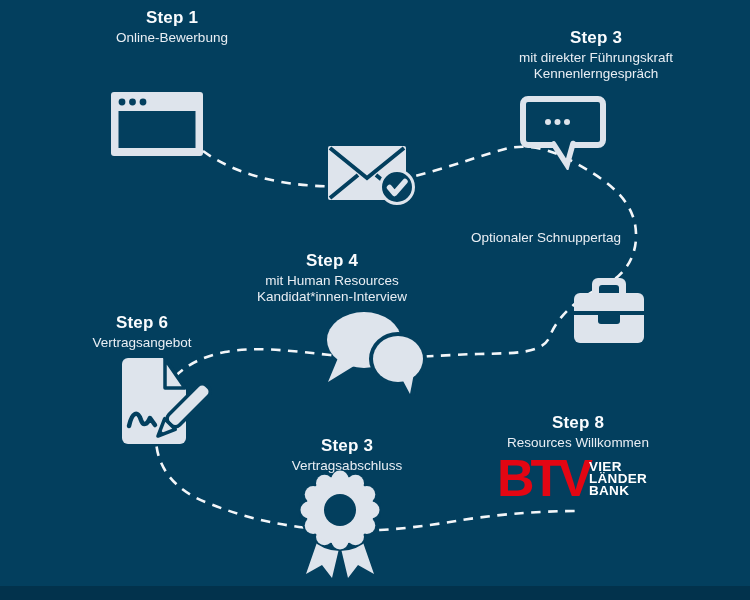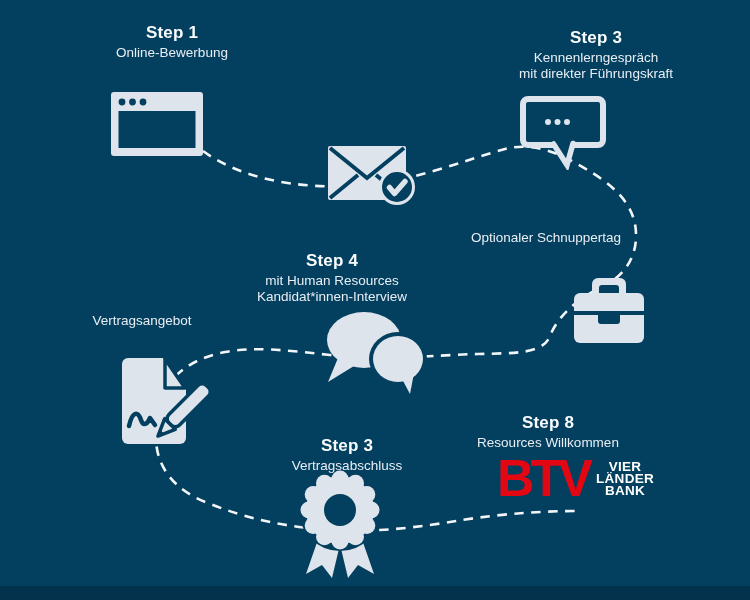--- a/index.html
+++ b/index.html
@@ -21,27 +21,27 @@
   }
   .step-label .l{
     font-size:13.5px;line-height:16px;color:#E9EEF4;font-weight:400;
   }
   .footer-band{
     position:absolute;left:0;top:586px;width:750px;height:14px;
     background:#02324C;z-index:1;
   }
   .btv{
     position:absolute;left:497px;top:458px;z-index:3;
-    display:flex;gap:7px;align-items:flex-start;
+    display:flex;align-items:flex-start;
   }
   .btv-brand{
     font-size:52px;line-height:40px;font-weight:800;letter-spacing:-4px;
     color:#E30613;
   }
-  .btv-tag{display:flex;flex-direction:column;padding-top:3px;text-align:center;}
+  .btv-tag{display:flex;flex-direction:column;padding-top:3px;}
   .btv-tag i{
     font-style:normal;font-weight:700;font-size:13.5px;line-height:12px;
     color:#FFFFFF;letter-spacing:.3px;
   }
 </style>
 </head>
 <body>
 
 <div class="stage">
 
@@ -143,57 +143,58 @@
 
   <div class="btv">
     <span class="btv-brand">BTV</span>
     <span class="btv-tag">
       <i>VIER</i>
       <i>LÄNDER</i>
       <i>BANK</i>
     </span>
   </div>
 
-  <div class="step-label" style="left:172px;top:23px">
+  <div class="step-label" style="left:172px;top:8px">
     <div class="t">Step 1</div>
     <div class="l">Online-Bewerbung</div>
     <div class="l"></div>
   </div>
 
   <div class="step-label" style="left:370px;top:53px">
     <div class="l"></div>
   </div>
 
   <div class="step-label" style="left:596px;top:28px">
     <div class="t">Step 3</div>
+    <div class="l">mit direkter Führungskraft</div>
     <div class="l">Kennenlerngespräch</div>
-    <div class="l">mit direkter Führungskraft</div>
   </div>
 
   <div class="step-label" style="left:546px;top:230px">
     <div class="l">Optionaler Schnuppertag</div>
     <div class="l"></div>
   </div>
 
   <div class="step-label" style="left:332px;top:251px">
     <div class="t">Step 4</div>
     <div class="l">mit Human Resources</div>
     <div class="l">Kandidat*innen-Interview</div>
   </div>
 
   <div class="step-label" style="left:142px;top:313px">
+    <div class="t">Step 6</div>
     <div class="l">Vertragsangebot</div>
     <div class="l"></div>
   </div>
 
   <div class="step-label" style="left:347px;top:436px">
     <div class="t">Step 3</div>
     <div class="l">Vertragsabschluss</div>
     <div class="l"></div>
   </div>
 
-  <div class="step-label" style="left:548px;top:413px">
+  <div class="step-label" style="left:578px;top:413px">
     <div class="t">Step 8</div>
     <div class="l">Resources Willkommen</div>
     <div class="l"></div>
   </div>
 
 </div>
 
 </body></html>

